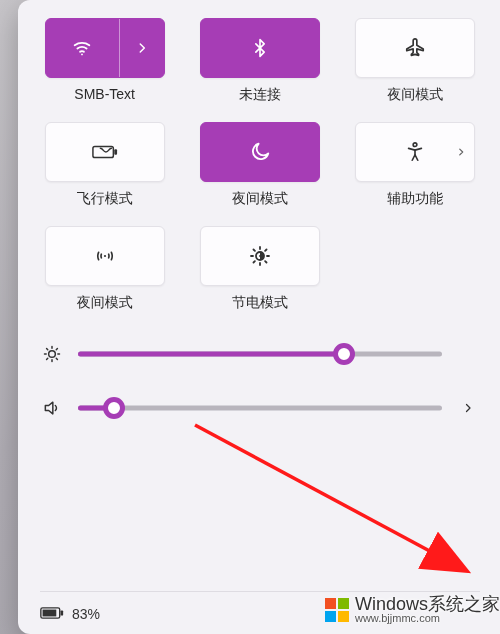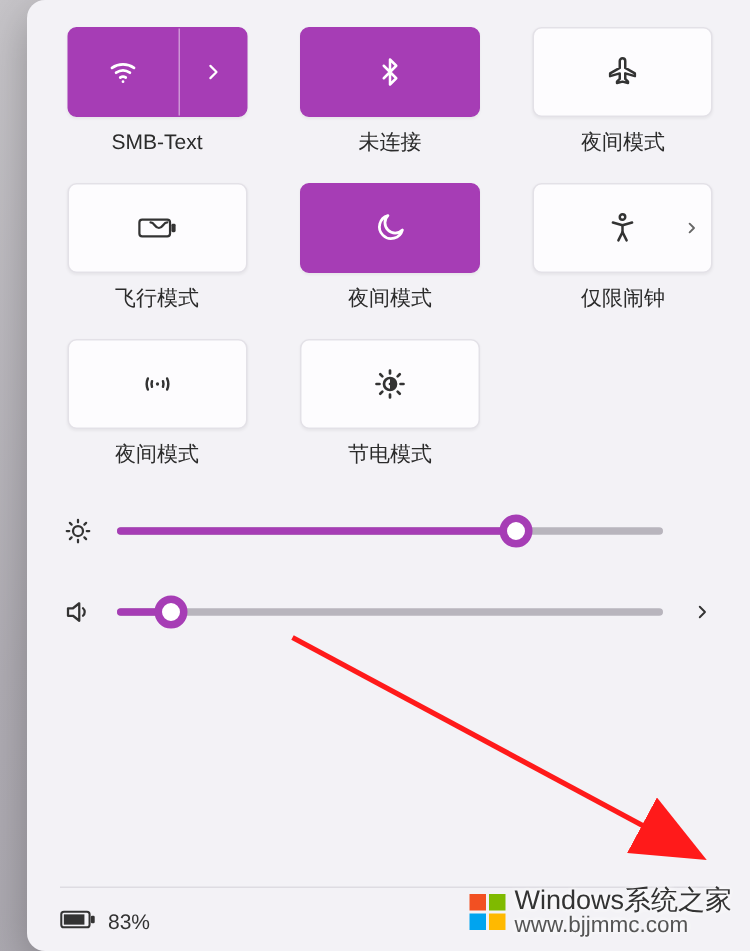--- a/index.html
+++ b/index.html
@@ -40,21 +40,21 @@
   .track{position:absolute;left:0;right:0;top:50%;height:5px;transform:translateY(-50%);
          background:#b8b5bd;border-radius:3px;}
   .fill{position:absolute;left:0;top:50%;height:5px;transform:translateY(-50%);
         background:#a63db5;border-radius:3px;}
   .thumb{position:absolute;top:50%;width:22px;height:22px;border-radius:50%;
          background:#fff;border:5px solid #a63db5;transform:translate(-50%,-50%);cursor:pointer;}
   .bottom{margin-top:auto;padding-top:14px;border-top:1px solid #dedce2;
           display:flex;align-items:flex-start;gap:8px;color:#333;font-size:14px;}
   .annotation-arrow{position:absolute;pointer-events:none;}
   .watermark{
-    position:absolute;right:12px;bottom:10px;
+    position:absolute;right:0;bottom:10px;
     display:flex;align-items:center;gap:6px;
     font-size:18px;color:#333;font-weight:500;
     text-shadow:0 0 4px #fff,0 0 4px #fff;
   }
   .win-logo{width:24px;height:24px;display:grid;grid-template-columns:1fr 1fr;grid-template-rows:1fr 1fr;gap:2px;}
   .win-logo span{display:block;}
   svg{display:block;}
 </style>
 </head>
 <body>
@@ -153,21 +153,21 @@
                 <path d="M9 21l3-6 3 6"></path>
             </svg>
           </span>
         </div>
         <span class="side-arrow">
           <svg width="10" height="10" viewBox="0 0 24 24" fill="none" stroke="#666" stroke-width="3" stroke-linecap="round" stroke-linejoin="round">
               <polyline points="9 5 16 12 9 19"></polyline>
             </svg>
         </span>
       </div>
-      <div class="label">仅限闹钟</div>
+      <div class="label">辅助功能</div>
     </div>
 
     <div class="tile-wrap">
       <div class="tile">
         <div class="inner">
           <span>
             <svg width="24" height="22" viewBox="0 0 24 24" fill="none" stroke="#333" stroke-width="1.8" stroke-linecap="round">
               <path d="M5 8a10 10 0 0 0 0 8"></path>
                 <path d="M8 10a6 6 0 0 0 0 4"></path>
               <circle cx="12" cy="12" r="1.2" fill="#333" stroke="none"></circle>
@@ -262,15 +262,15 @@
 
 <div class="watermark">
   <div class="win-logo">
     <span style="background:#f25022"></span>
       <span style="background:#7fba00"></span>
     <span style="background:#00a4ef"></span>
       <span style="background:#ffb900"></span>
   </div>
   <div>
     <div style="line-height:1">Windows系统之家</div>
-    <div style="font-size:15px;color:#555;line-height:1">www.bjjmmc.com</div>
+    <div style="font-size:11px;color:#555;line-height:1">www.bjjmmc.com</div>
   </div>
 </div>
 
 </body></html>

